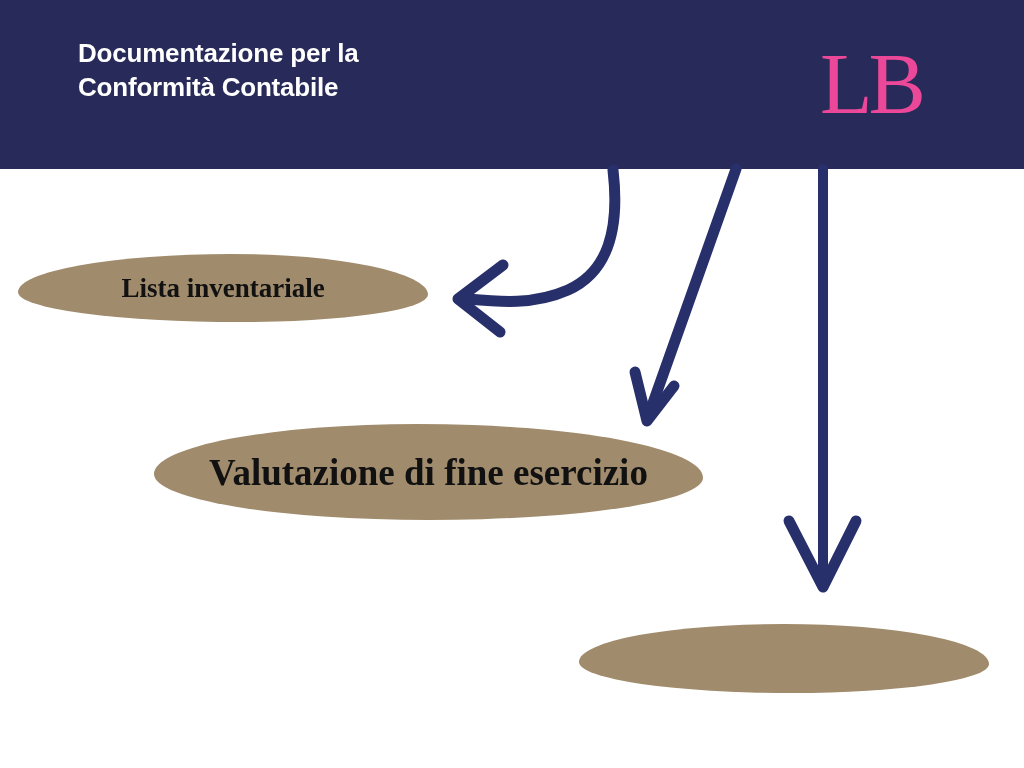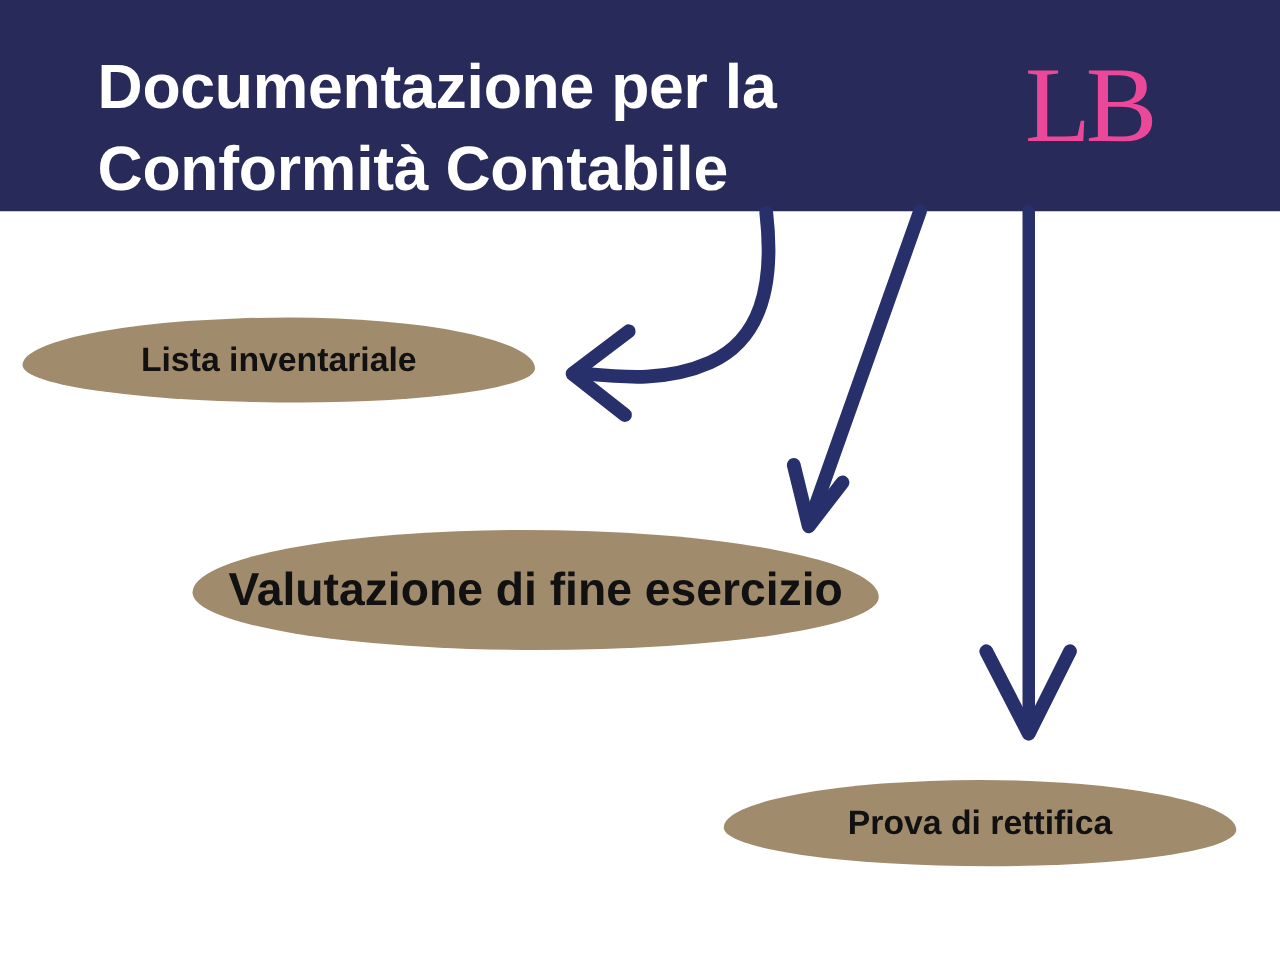--- a/index.html
+++ b/index.html
@@ -30,21 +30,21 @@
     background: #282a59;
   }
   #header-title {
     position: absolute;
     left: 78px;
     top: 36px;
     width: 640px;
     color: #ffffff;
     font-family: "Liberation Sans", sans-serif;
     font-weight: bold;
-    font-size: 50px;
+    font-size: 26px;
     line-height: 1.32;
     letter-spacing: -0.2px;
     white-space: pre-line;
   }
   #brand-logo {
     position: absolute;
     left: 820px;
     top: 38px;
     width: 120px;
     height: 92px;
@@ -57,21 +57,21 @@
   }
 
   
   .pill {
     position: absolute;
     display: flex;
     align-items: center;
     justify-content: center;
     box-sizing: border-box;
     color: #111111;
-    font-family: Liberation Sans, sans-serif;
+    font-family: Liberation Serif, serif;
     font-weight: bold;
     text-align: center;
   }
   .pill .blob {
     position: absolute;
     left: 0;
     top: 0;
     width: 100%;
     height: 100%;
     background: #a08b6c;
@@ -164,16 +164,15 @@
     <span class="pill-label">Lista inventariale</span>
   </div>
 
   <div class="pill" id="pill-2">
     <span class="blob"></span>
     <span class="pill-label">Valutazione di fine esercizio</span>
   </div>
 
   <div class="pill" id="pill-3">
     <span class="blob"></span>
-    <span class="pill-label">Prova di rettifica</span>
   </div>
 
 </div>
 
 </body></html>

